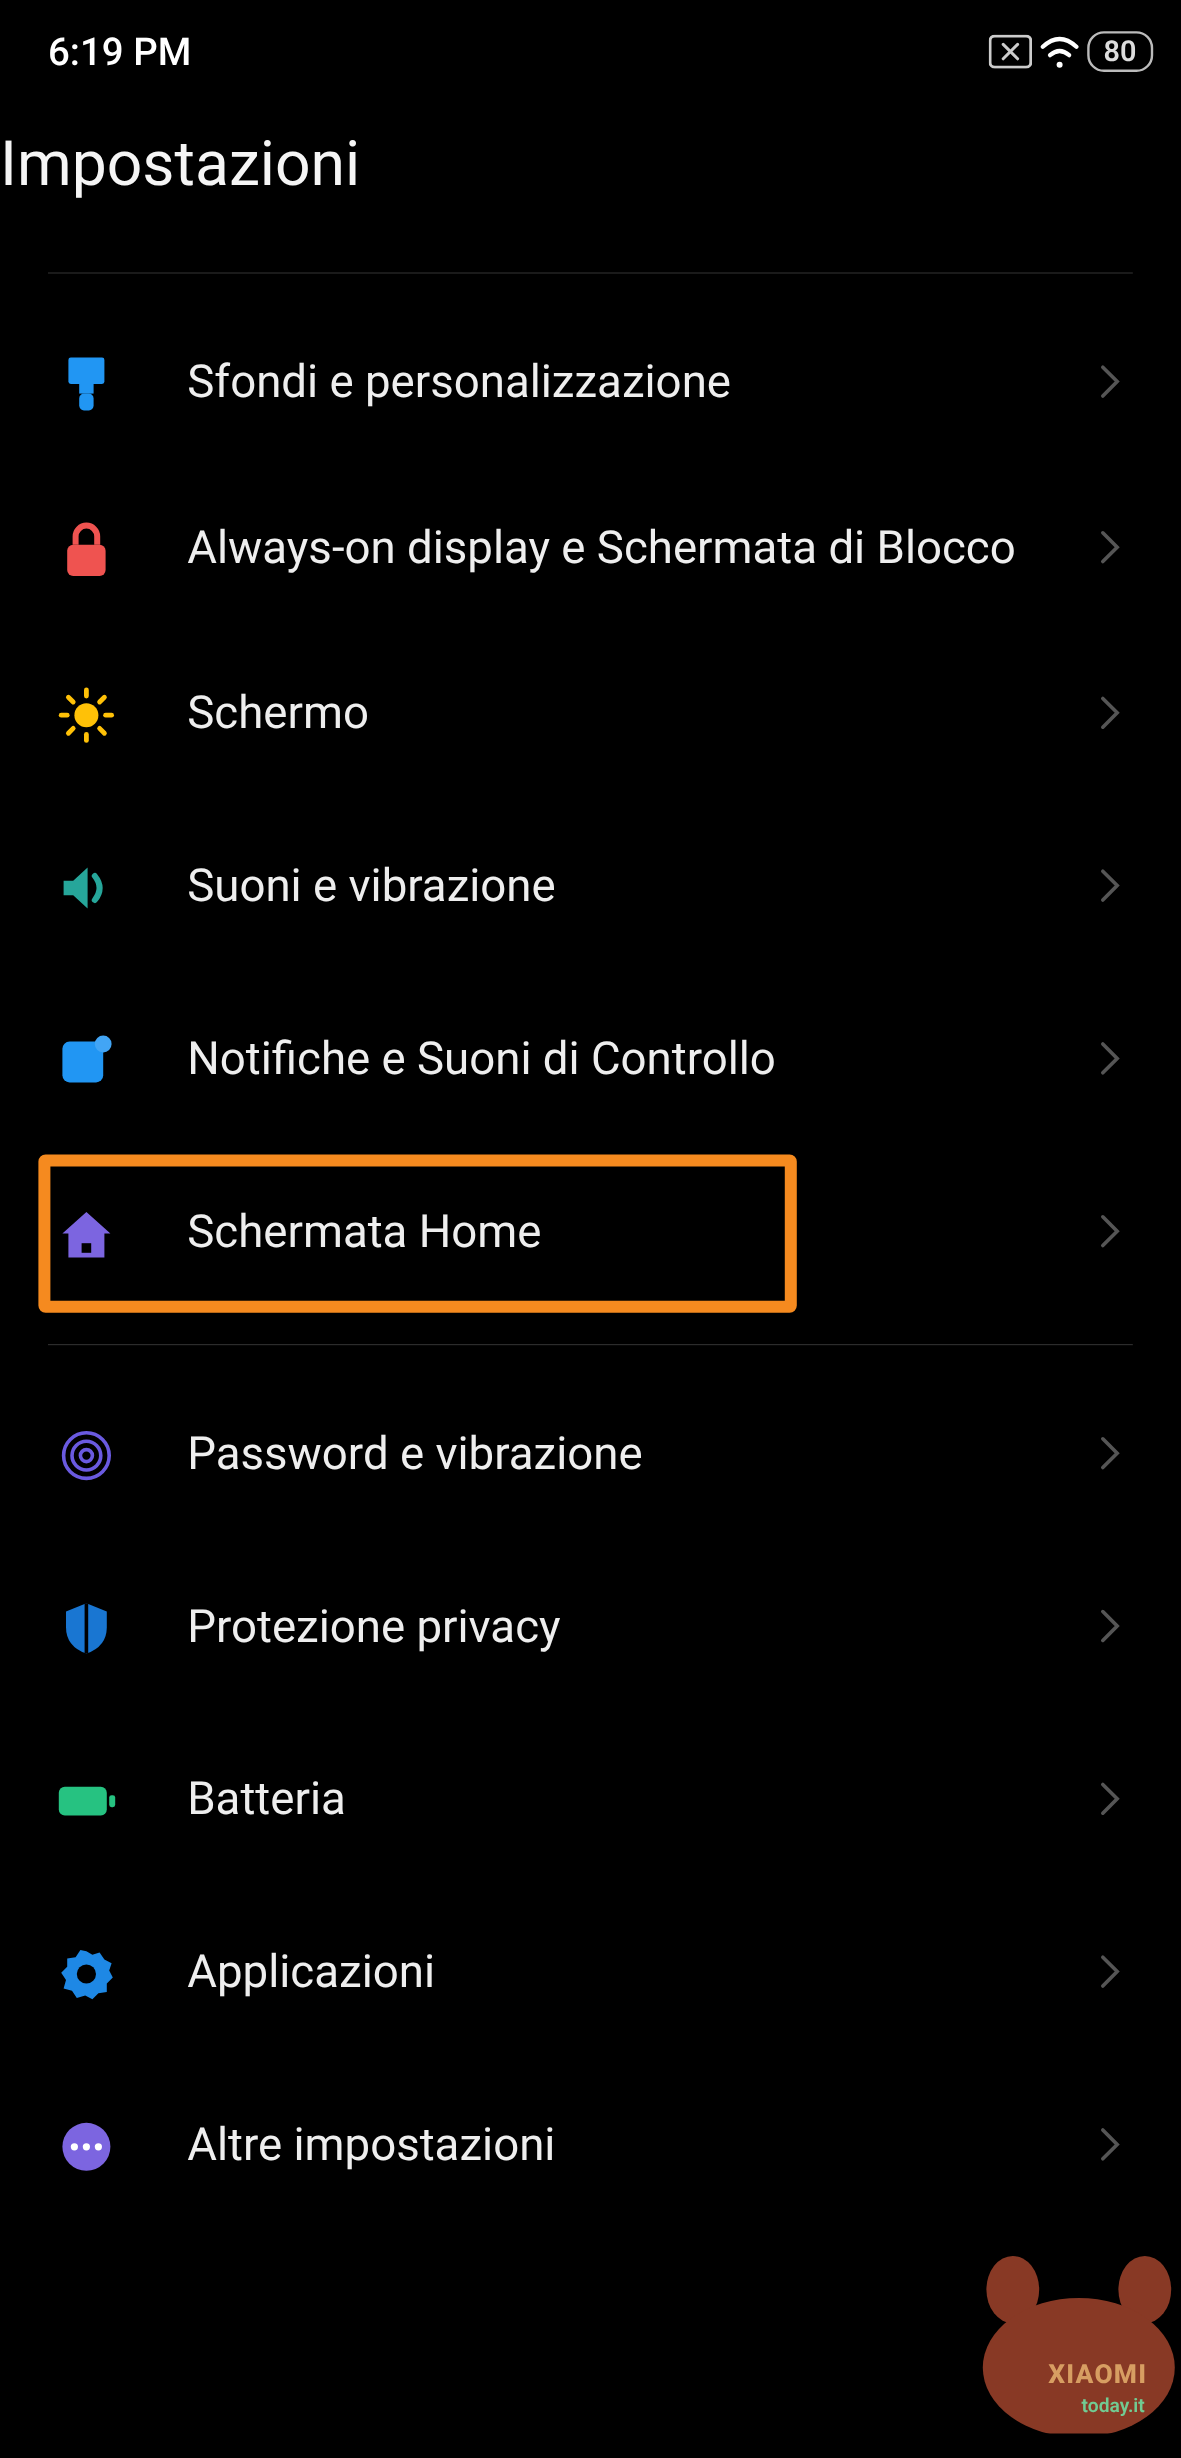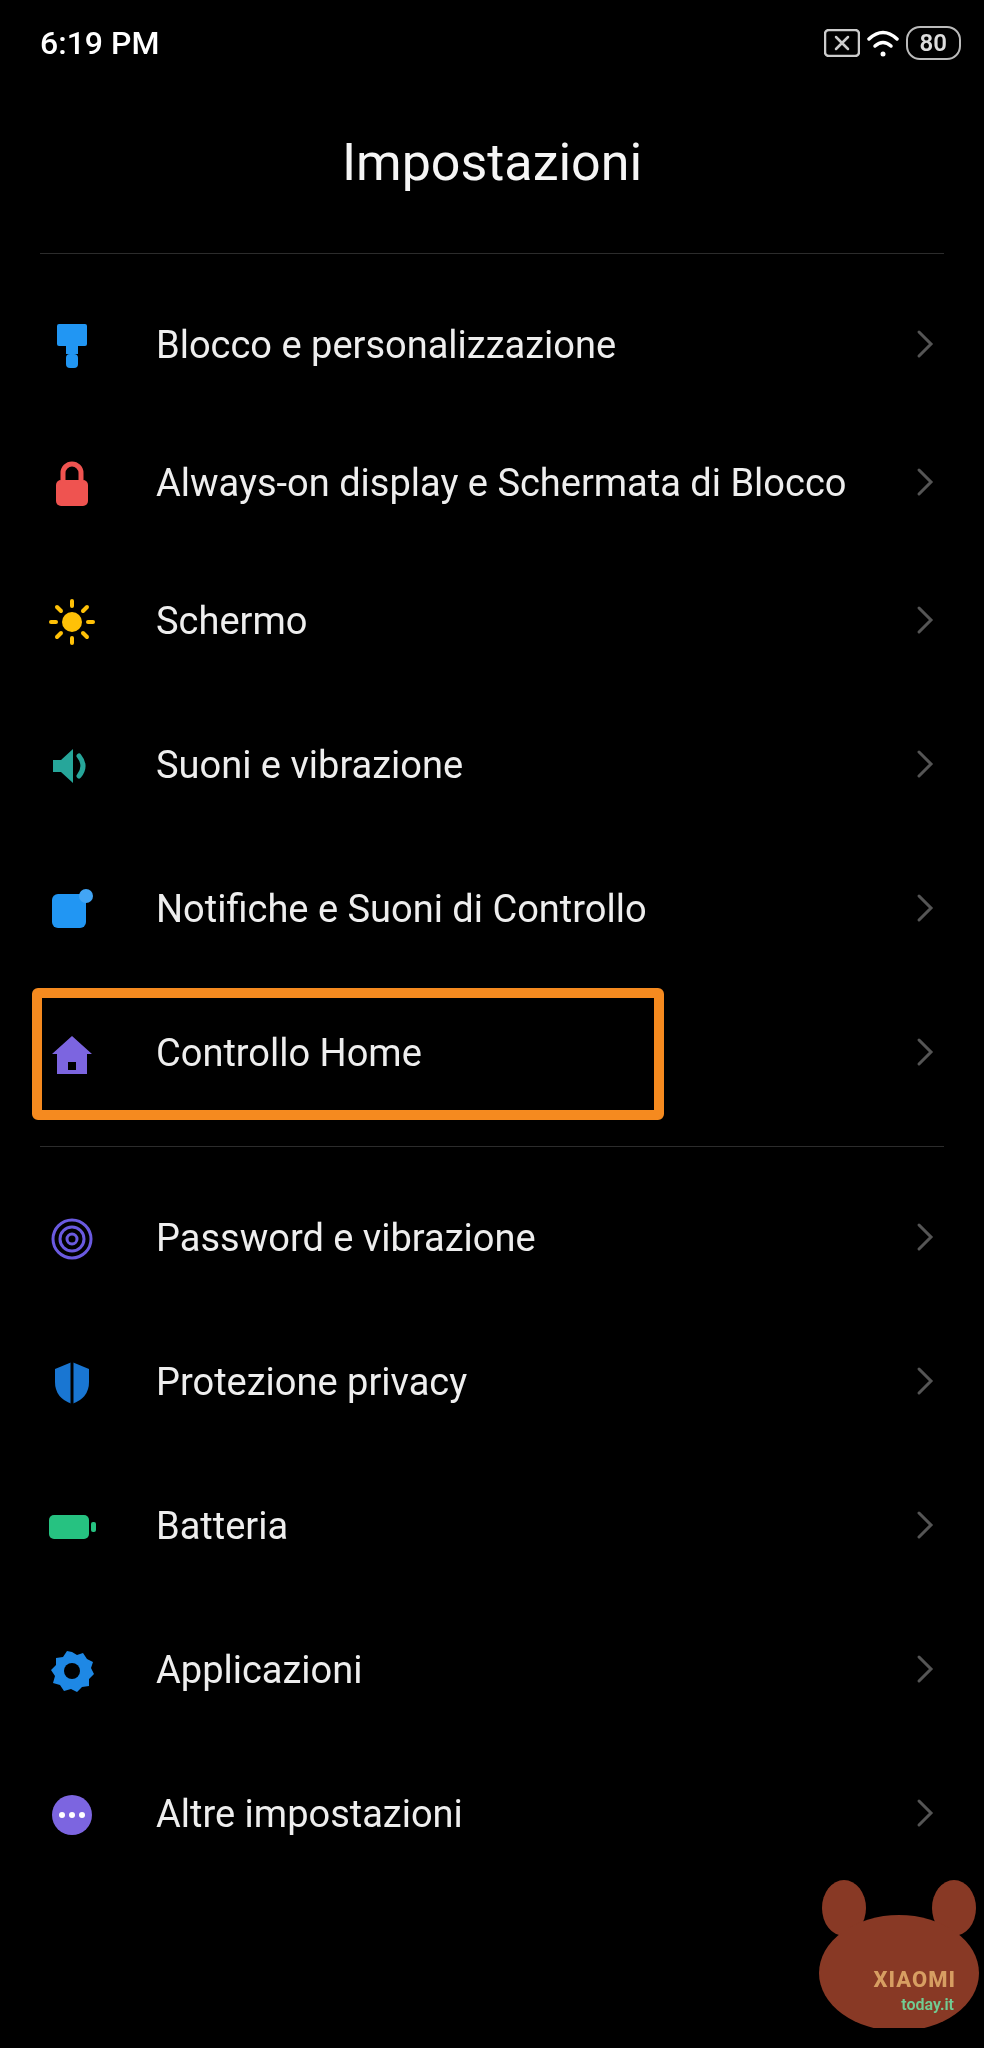--- a/index.html
+++ b/index.html
@@ -24,24 +24,23 @@
   .status-icon { display: inline-flex; align-items: center; justify-content: center; }
   .battery-pill {
     border: 2.5px solid #bbb;
     border-radius: 14px;
     padding: 1px 12px;
     font-size: 24px;
     color: #ddd;
     font-weight: 600;
   }
   .page-title {
-    text-align: center;
     font-size: 52px;
     font-weight: 400;
-    margin-top: 60px;
+    margin-top: 34px;
     margin-bottom: 60px;
     color: #f5f5f5;
   }
   .divider {
     height: 1px;
     background: #2c2c2c;
     margin: 0 40px;
   }
   .settings-list { padding: 20px 0; }
   .settings-row {
@@ -139,21 +138,21 @@
 <div class="settings-list">
 
   <div class="settings-row">
     <span class="row-icon">
       <svg width="42" height="48" viewBox="0 0 42 48">
           <rect x="6" y="2" width="30" height="22" rx="2" fill="#2196f3"></rect>
           <rect x="15" y="24" width="12" height="8" fill="#2196f3"></rect>
           <rect x="15" y="32" width="12" height="14" rx="4" fill="#2196f3"></rect>
         </svg>
     </span>
-    <span class="row-label">Blocco e personalizzazione</span>
+    <span class="row-label">Sfondi e personalizzazione</span>
     <span class="chevron">
       <svg width="18" height="30" viewBox="0 0 18 30">
           <path d="M3 3 L15 15 L3 27" fill="none" stroke="#555" stroke-width="3" stroke-linecap="round"></path>
         </svg>
     </span>
   </div>
 
   <div class="settings-row tall">
     <span class="row-icon">
       <svg width="40" height="48" viewBox="0 0 40 48">
@@ -224,21 +223,21 @@
   </div>
 
   <div class="settings-row" style="position:relative;">
     <div class="highlight-box"></div>
     <span class="row-icon">
       <svg width="46" height="44" viewBox="0 0 46 44">
           <path d="M23 4 L43 22 H38 V42 H8 V22 H3 Z" fill="#7c65e0"></path>
           <rect x="19" y="30" width="8" height="8" fill="#000"></rect>
         </svg>
     </span>
-    <span class="row-label">Controllo Home</span>
+    <span class="row-label">Schermata Home</span>
     <span class="chevron">
       <svg width="18" height="30" viewBox="0 0 18 30">
           <path d="M3 3 L15 15 L3 27" fill="none" stroke="#555" stroke-width="3" stroke-linecap="round"></path>
         </svg>
     </span>
   </div>
 
 </div>
 
 <div class="divider"></div>

